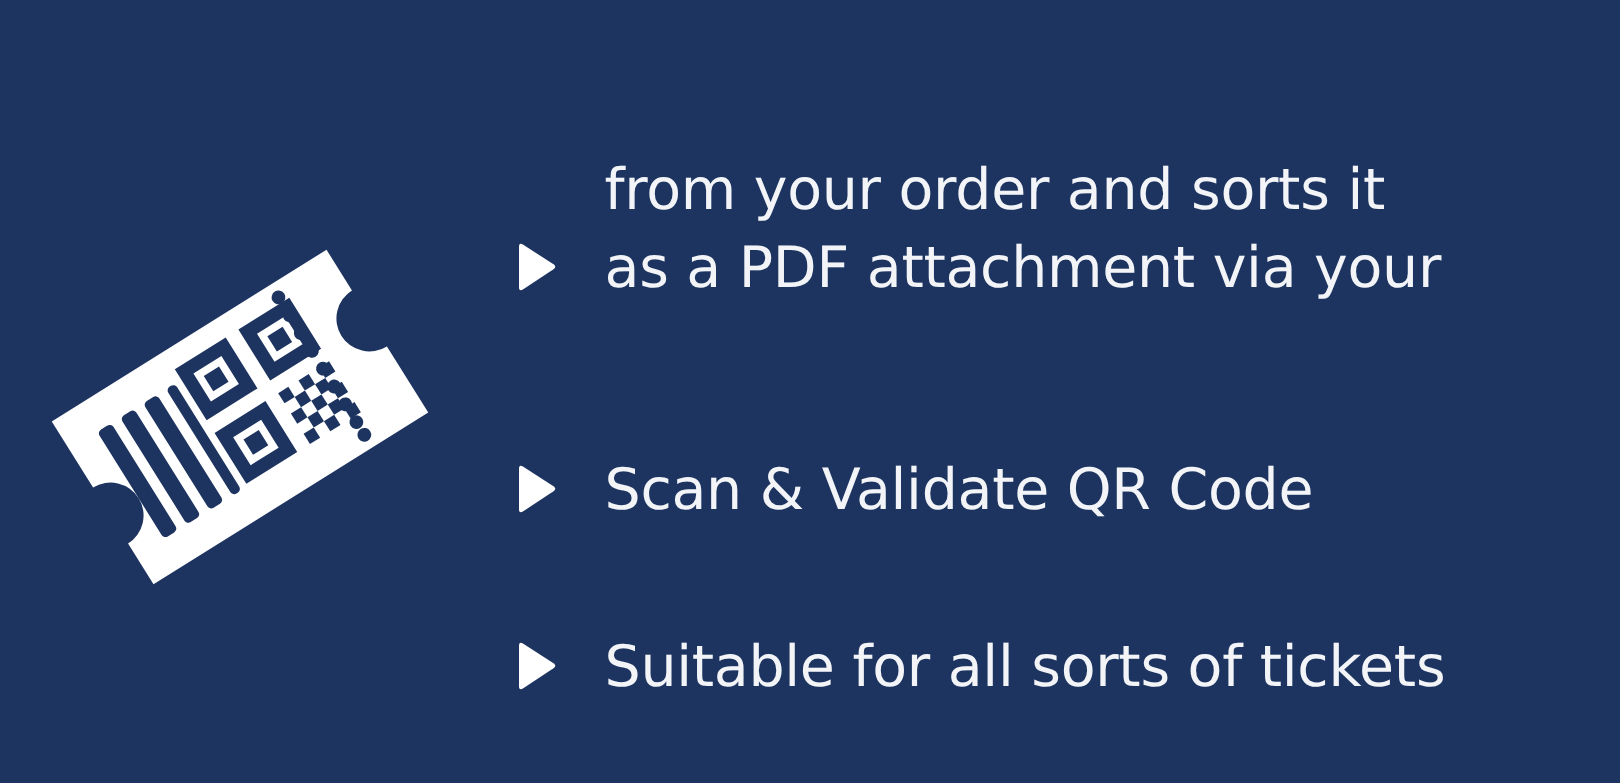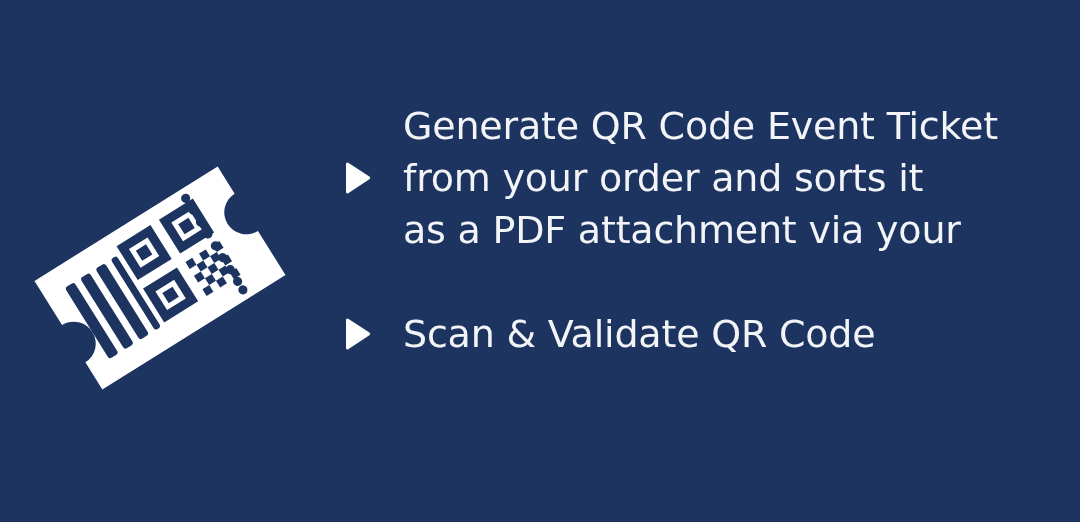--- a/index.html
+++ b/index.html
@@ -42,21 +42,21 @@
     width: 744px;
     height: 522px;
   }
   .feature {
     position: absolute;
     display: flex;
     align-items: flex-start;
     left: 0;
   }
   .feature-1 { top: 100px; }
-  .feature-2 { top: 308px; }
+  .feature-2 { top: 300px; }
   .feature-3 { top: 418px; }
 
   .bullet {
     flex: 0 0 auto;
     width: 34px;
     height: 52px;
     position: relative;
   }
   .feature-1 .bullet { margin-top: 52px; }
   .bullet svg {
@@ -150,32 +150,41 @@
 
   <div class="features">
 
     <div class="feature feature-1">
       <span class="bullet">
         <svg viewBox="0 0 30 34" xmlns="http://www.w3.org/2000/svg" aria-hidden="true">
           <path d="M4 3.5 Q4 0.5 6.6 2 L27 15.2 Q29.4 16.8 27 18.5 L6.6 32 Q4 33.5 4 30.5 Z" fill="#ffffff"></path>
         </svg>
       </span>
       <span class="feature-text">
-        <span class="ln">Generate QR Code Event Ticket</span>
         <span class="ln">from your order and sorts it</span>
         <span class="ln">as a PDF attachment via your</span>
       </span>
     </div>
 
     <div class="feature feature-2">
       <span class="bullet">
         <svg viewBox="0 0 30 34" xmlns="http://www.w3.org/2000/svg" aria-hidden="true">
           <path d="M4 3.5 Q4 0.5 6.6 2 L27 15.2 Q29.4 16.8 27 18.5 L6.6 32 Q4 33.5 4 30.5 Z" fill="#ffffff"></path>
         </svg>
       </span>
       <span class="feature-text">
         <span class="ln">Scan &amp; Validate QR Code</span>
       </span>
     </div>
 
+    <div class="feature feature-3">
+      <span class="bullet">
+        <svg viewBox="0 0 30 34" xmlns="http://www.w3.org/2000/svg" aria-hidden="true">
+          <path d="M4 3.5 Q4 0.5 6.6 2 L27 15.2 Q29.4 16.8 27 18.5 L6.6 32 Q4 33.5 4 30.5 Z" fill="#ffffff"></path>
+        </svg>
+      </span>
+      <span class="feature-text">
+        <span class="ln">Suitable for all sorts of tickets</span>
+      </span>
+    </div>
 
   </div>
 </div>
 
 </body></html>

